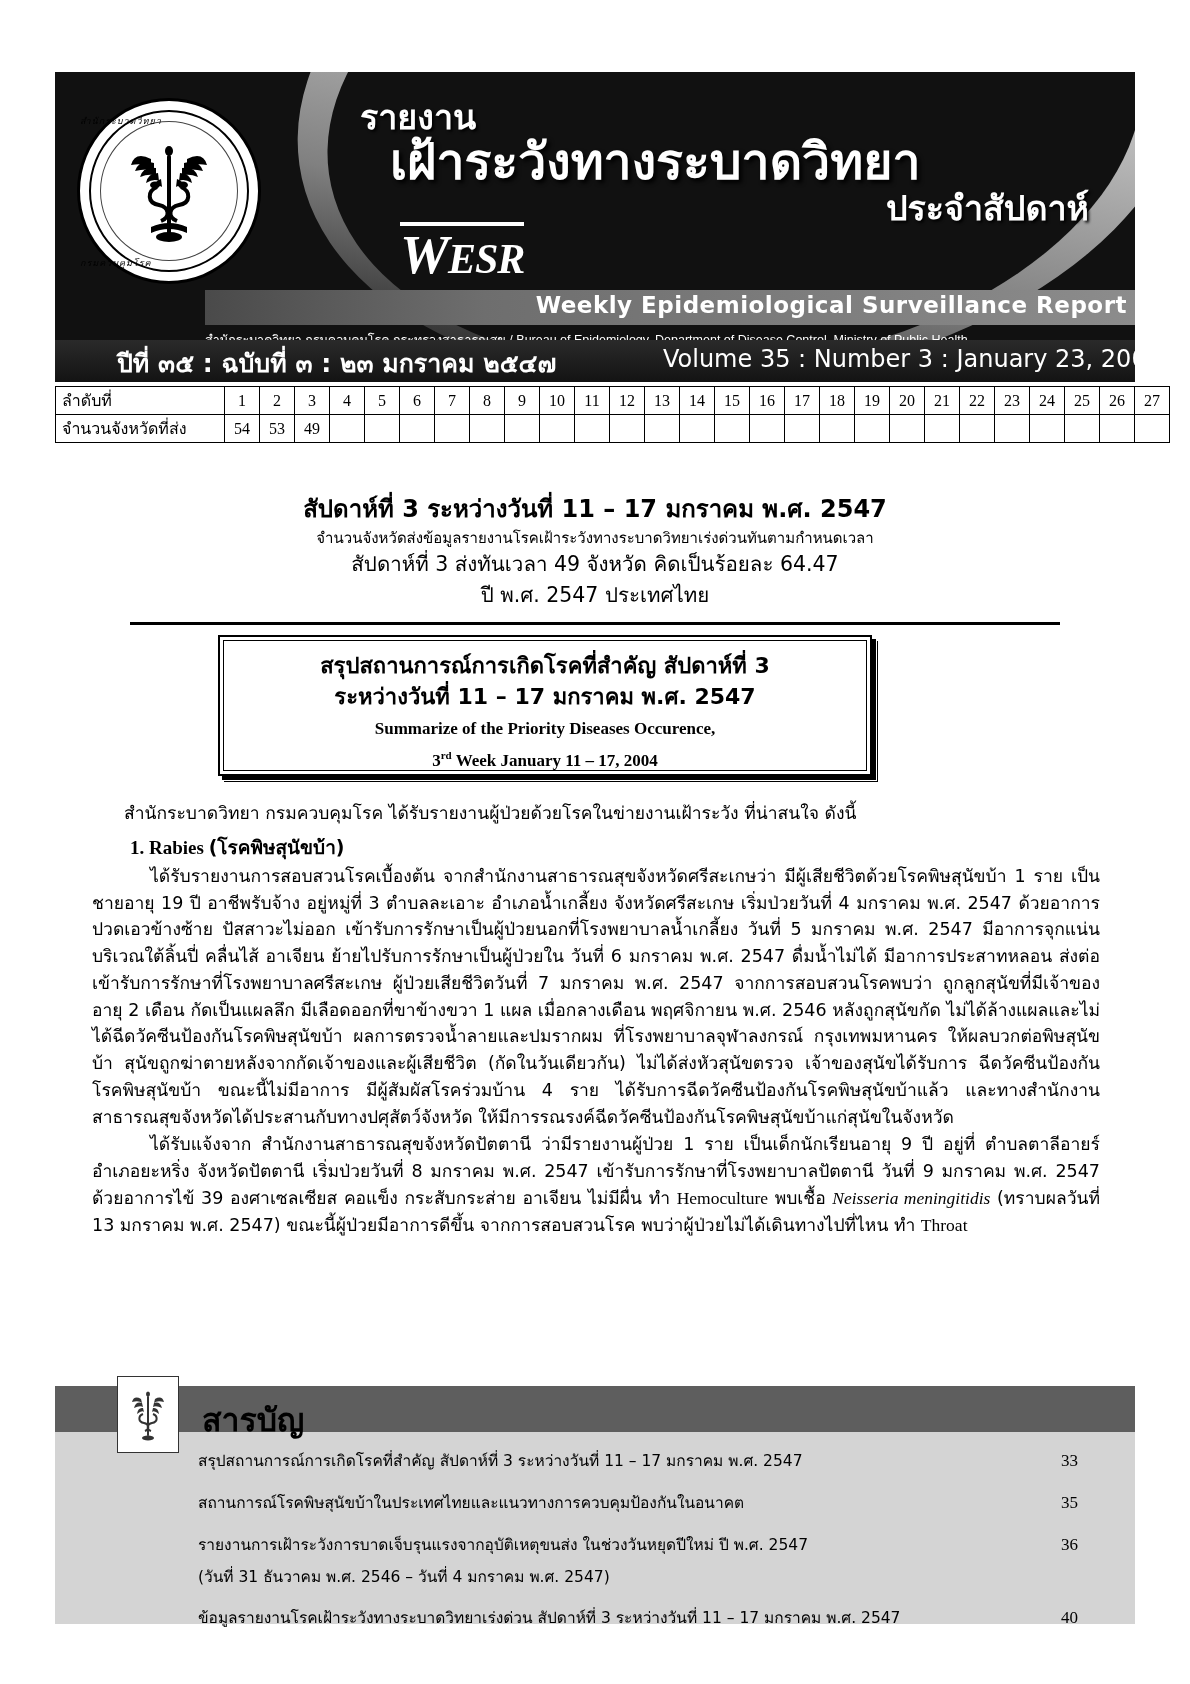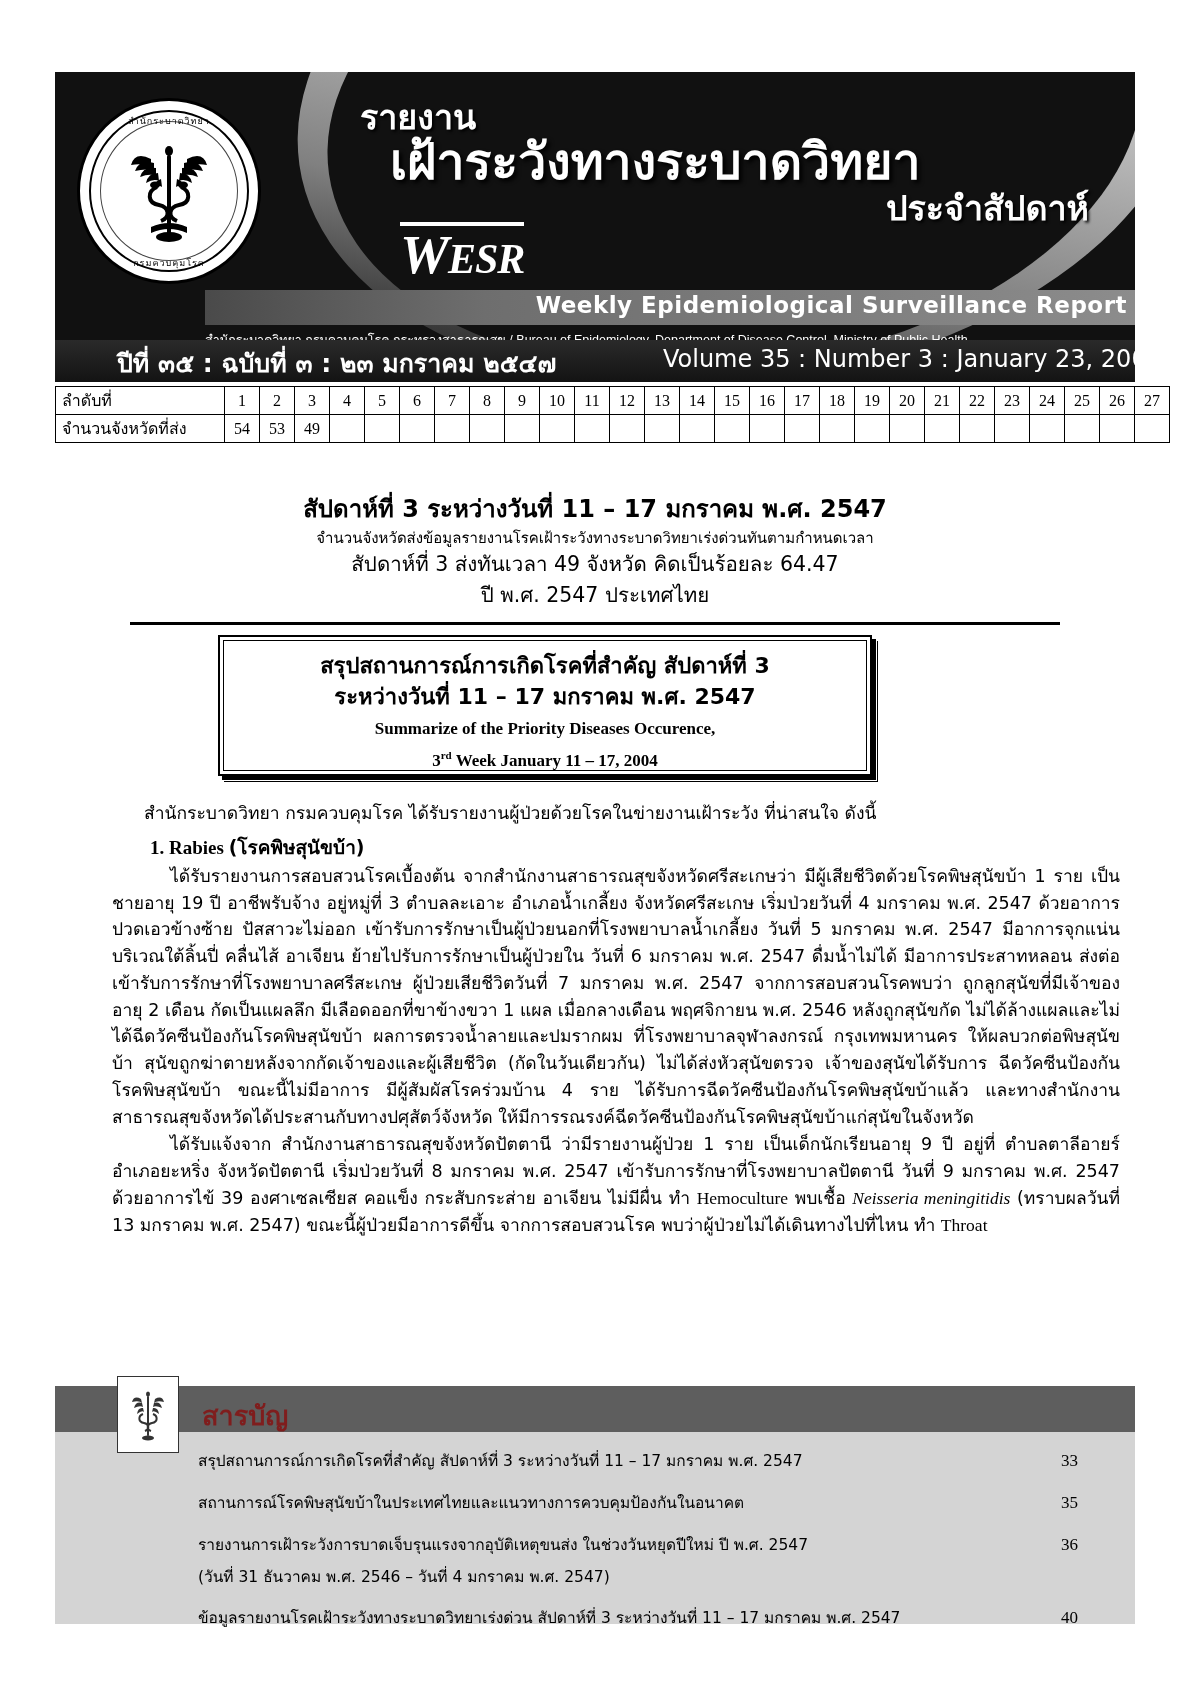--- a/index.html
+++ b/index.html
@@ -77,24 +77,25 @@
   .seal .ring2 {
     position: absolute;
     left: 20px; top: 20px; right: 20px; bottom: 20px;
     border-radius: 50%;
     border: 1px solid #444;
   }
   .seal svg { position: relative; z-index: 2; }
   .seal-text-top, .seal-text-bot {
     position: absolute;
     width: 100%;
-    text-align: center;
+    text-align: left;
     font-size: 9px;
     color: #000;
     letter-spacing: 1px;
+    font-style: italic;
   }
   .seal-text-top { top: 13px; }
   .seal-text-bot { bottom: 11px; }
 
   .mast-title-wrap {
     position: absolute;
     left: 215px;
     top: 28px;
     right: 32px;
     z-index: 5;
@@ -293,21 +294,20 @@
   
   .body {
     position: absolute;
     left: 92px;
     top: 800px;
     width: 1008px;
     font-family: "DejaVu Sans", sans-serif;
     font-size: 17.5px;
     line-height: 1.53;
     text-align: justify;
-    margin-left: 20px;
   }
   .body p { margin: 0 0 1px 0; }
   .body p.lead { text-indent: 32px; }
   .body p.para { text-indent: 58px; text-align: justify; }
   .heading {
     font-family: "Liberation Serif", serif;
     font-weight: bold;
     font-size: 19px;
     text-indent: 38px;
     margin: 6px 0 1px 0;
@@ -343,23 +343,23 @@
     border: 1px solid #333;
     display: flex;
     align-items: center;
     justify-content: center;
     z-index: 3;
   }
   .toc-title {
     position: absolute;
     left: 147px;
     top: 8px;
-    color: #7f1d1d;
-    font-family: "DejaVu Sans", sans-serif;
-    font-size: 27px;
+    color: #000000;
+    font-family: "DejaVu Sans", sans-serif;
+    font-size: 32px;
     font-weight: bold;
     z-index: 4;
   }
   .toc-list {
     position: absolute;
     left: 143px;
     top: 62px;
     width: 880px;
     font-family: "DejaVu Sans", sans-serif;
     font-size: 15.5px;

